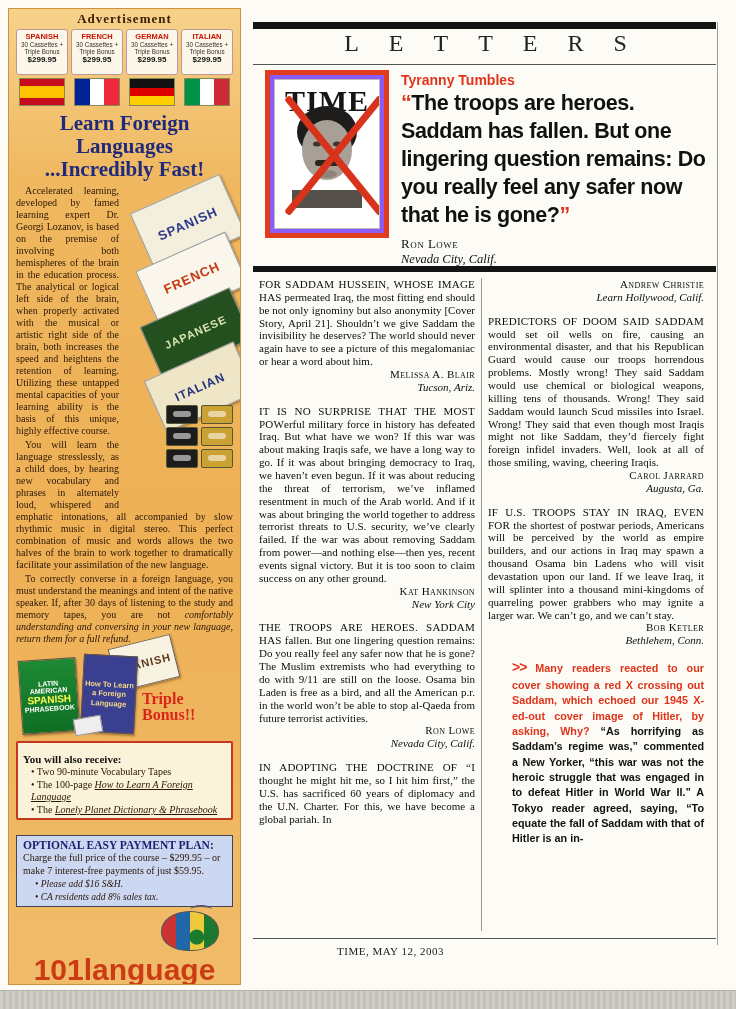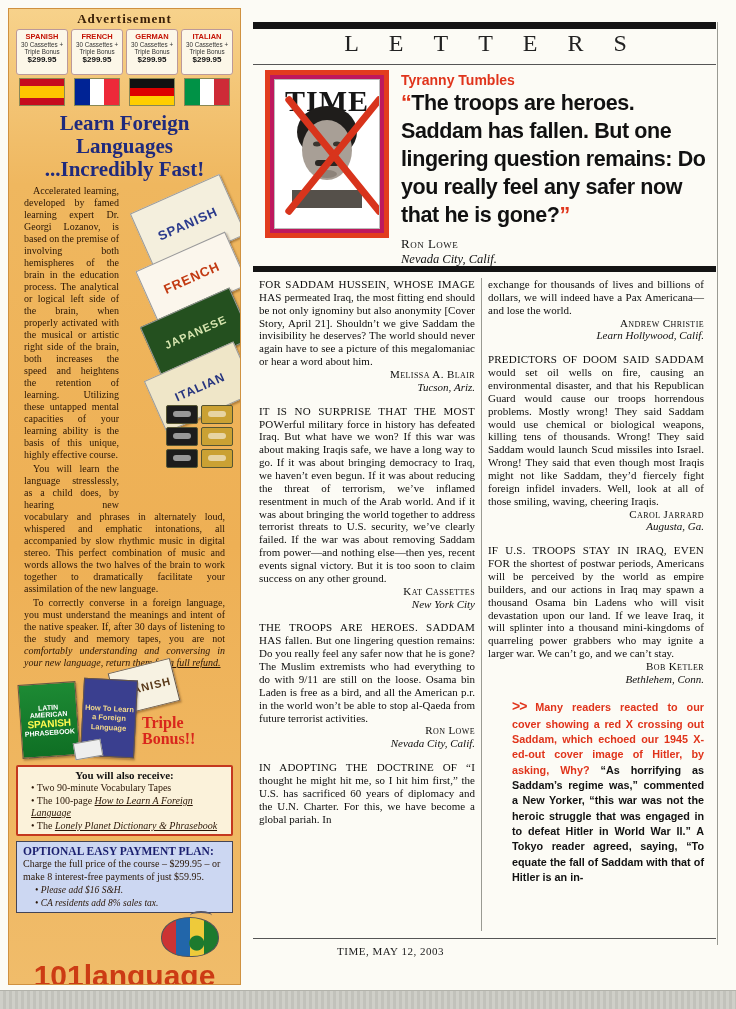--- a/index.html
+++ b/index.html
@@ -17,21 +17,21 @@
   .p-name{color:#c41304;font-weight:bold;font-size:7.5px;font-family:"Liberation Sans",sans-serif;}
   .p-det{font-size:6.3px;color:#333;font-family:"Liberation Sans",sans-serif;line-height:1.15;}
   .p-price{font-size:8px;font-weight:bold;color:#111;font-family:"Liberation Sans",sans-serif;text-align:center;}
   .flag{width:44px;height:26px;margin-top:3px;border:1px solid #885;}
   .flag-es{background:linear-gradient(180deg,#c60b1e 25%,#ffc400 25%,#ffc400 75%,#c60b1e 75%);}
   .flag-fr{background:linear-gradient(90deg,#002395 33%,#fff 33%,#fff 66%,#ed2939 66%);}
   .flag-de{background:linear-gradient(180deg,#111 33%,#dd0000 33%,#dd0000 66%,#ffce00 66%);}
   .flag-it{background:linear-gradient(90deg,#009246 33%,#fff 33%,#fff 66%,#ce2b37 66%);}
   .headline{text-align:center;color:#1f2a7d;font-weight:bold;font-size:21px;line-height:1.1;margin:6px 0 4px;}
   .ad-body{font-size:10px;line-height:1.2;text-align:justify;}
-  .ad-body p{margin:0 8px 2px;text-indent:9px;}
+  .ad-body p{margin:0 0 2px;text-indent:9px;}
   .collage{float:right;width:110px;height:318px;margin:2px 0 2px 4px;position:relative;}
   .cbox{position:absolute;border:1px solid #999;display:flex;align-items:center;justify-content:center;
         font-family:"Liberation Sans",sans-serif;font-weight:bold;letter-spacing:1px;box-shadow:1px 2px 2px rgba(60,30,0,.35);}
   .cb1{width:96px;height:64px;left:16px;top:4px;transform:rotate(-24deg);background:#f4efdd;color:#2a3a8c;font-size:13px;}
   .cb2{width:96px;height:56px;left:20px;top:62px;transform:rotate(-24deg);background:#fbf6ec;color:#c23a12;font-size:13px;}
   .cb3{width:96px;height:54px;left:24px;top:118px;transform:rotate(-24deg);background:#24501f;color:#d8e6b0;font-size:11px;}
   .cb4{width:96px;height:54px;left:28px;top:172px;transform:rotate(-24deg);background:#efe6c8;color:#27357f;font-size:12px;}
   .cass-col{position:absolute;right:0;top:218px;display:flex;gap:3px;}
   .cass-stack{display:flex;flex-direction:column;gap:3px;}
   .cass{width:30px;height:17px;border-radius:2px;border:1px solid #553;position:relative;}
@@ -41,25 +41,25 @@
   .books-row{clear:both;position:relative;height:92px;margin-top:2px;}
   .bk{position:absolute;border:1px solid #654;display:flex;flex-direction:column;align-items:center;justify-content:center;text-align:center;
       font-family:"Liberation Sans",sans-serif;font-weight:bold;box-shadow:1px 2px 2px rgba(60,30,0,.35);}
   .bk-green{left:4px;top:12px;width:56px;height:72px;background:linear-gradient(180deg,#1d8a34,#0f6f24);color:#fff;font-size:7px;transform:rotate(-4deg);}
   .bk-green .big{font-size:10px;color:#fffa4f;}
   .bk-blue{left:66px;top:8px;width:52px;height:76px;background:#3a3f8f;color:#f3d98a;font-size:7.5px;transform:rotate(3deg);line-height:1.25;}
   .bk-spiral{left:96px;top:-6px;width:62px;height:42px;background:#f7f2e2;color:#5a3a1a;font-size:11px;transform:rotate(-14deg);letter-spacing:1px;}
   .triple{position:absolute;left:126px;top:44px;color:#d9261c;font-weight:bold;font-size:16px;line-height:1.0;font-family:"Liberation Serif",serif;}
   .mini-cass{position:absolute;left:58px;top:70px;width:26px;height:15px;background:#eee;border:1px solid #888;transform:rotate(-10deg);}
   .receive-box{background:#fbf2da;border:2px solid #c4381f;border-radius:2px;padding:2px 5px;margin-top:2px;}
-  .receive-title{text-align:center;font-weight:bold;font-size:11px;color:#111;}
+  .receive-title{font-weight:bold;font-size:11px;color:#111;margin-top:8px;}
   .receive-box ul{margin:1px 0 0;padding-left:8px;list-style:none;font-size:10px;line-height:1.25;}
   .receive-box li:before{content:"• ";}
   .receive-box em{text-decoration:underline;}
-  .pay-box{background:#ccd7f2;border:1px solid #445;padding:3px 6px;margin-top:5px;}
+  .pay-box{background:#ccd7f2;border:1px solid #445;padding:3px 6px;margin-top:15px;}
   .pay-title{font-weight:bold;font-size:11.5px;color:#1a1f6e;}
   .pay-body{font-size:10px;line-height:1.25;margin-top:1px;}
   .pay-box ul{margin:1px 0 0;padding-left:12px;list-style:none;font-size:9.5px;font-style:italic;line-height:1.3;}
   .pay-box li:before{content:"• ";}
   .store-row{position:relative;height:42px;margin-top:4px;}
   .store-tag{font-family:"Liberation Sans",sans-serif;font-style:italic;font-size:13px;color:#222;line-height:1.2;padding-top:4px;}
   .mouse{position:absolute;right:14px;top:0px;width:56px;height:38px;border-radius:50% 50% 46% 46%;
          background:
            radial-gradient(circle at 62% 66%,#1c7a2e 0 7px,transparent 8px),
            linear-gradient(90deg,#c33 0 25%,#26a 25% 50%,#eeca3a 50% 75%,#1c7a2e 75%),
@@ -71,21 +71,21 @@
   .site{color:#23307f;font-family:"Liberation Sans",sans-serif;font-weight:bold;font-size:17px;text-align:center;letter-spacing:2px;}
 
   
   .letters{position:absolute;left:253px;top:8px;width:465px;height:975px;}
   .edge{position:absolute;right:0;top:14px;bottom:38px;width:1px;background:#9a9a92;}
   .topbar{position:absolute;left:0;right:2px;top:14px;height:7px;background:#141414;}
   .letters-title{position:absolute;left:0;right:0;top:22px;margin:0;text-align:center;font-weight:normal;
                  font-size:24px;letter-spacing:30px;text-indent:30px;color:#222;font-family:"Liberation Serif",serif;}
   .thin-rule{position:absolute;left:0;right:2px;top:56px;height:1px;background:#555;}
   .feature{position:absolute;left:12px;right:6px;top:62px;height:190px;display:flex;}
-  .cover{width:124px;height:168px;background:#be185d;border:5px solid #e23c1e;box-sizing:border-box;position:relative;flex:none;padding:4px;}
+  .cover{width:124px;height:168px;background:#8b5cf6;border:5px solid #e23c1e;box-sizing:border-box;position:relative;flex:none;padding:4px;}
   .cover-inner{position:absolute;inset:4px;background:#fff;border:1px solid #bbb;overflow:hidden;}
   .masthead{text-align:center;font-weight:bold;font-size:30px;letter-spacing:1px;color:#161616;line-height:1.0;margin-top:6px;font-family:"Liberation Serif",serif;}
   .face{position:absolute;left:50%;top:18px;transform:translateX(-50%);}
   .xline{position:absolute;left:-16px;top:72px;width:150px;height:7px;background:#d8341c;border-radius:3px;}
   .x1{transform:rotate(51deg);}
   .x2{transform:rotate(-51deg);}
   .feature-text{padding-left:12px;padding-top:0px;}
   .topic{color:#e0341b;font-family:"Liberation Sans",sans-serif;font-weight:bold;font-size:14px;margin-top:2px;}
   .quote{color:#111;font-family:"Liberation Sans",sans-serif;font-weight:800;font-size:21.5px;line-height:1.3;letter-spacing:-.4px;margin-top:2px;}
   .qmark{color:#e0341b;font-weight:900;}
@@ -171,21 +171,21 @@
           </div>
           <div class="cass-stack">
             <div class="cass cass-g"></div>
             <div class="cass cass-g"></div>
             <div class="cass cass-g"></div>
           </div>
         </div>
       </div>
       <p>Accelerated learning, developed by famed learning expert Dr. Georgi Lozanov, is based on the premise of involving both hemispheres of the brain in the education process. The analytical or logical left side of the brain, when properly activated with the musical or artistic right side of the brain, both increases the speed and heightens the retention of learning. Utilizing these untapped mental capacities of your learning ability is the basis of this unique, highly effective course.</p>
       <p>You will learn the language stresslessly, as a child does, by hearing new vocabulary and phrases in alternately loud, whispered and emphatic intonations, all accompanied by slow rhythmic music in digital stereo. This perfect combination of music and words allows the two halves of the brain to work together to dramatically facilitate your assimilation of the new language.</p>
-      <p><span>To correctly converse in a foreign language, you must understand the meanings and intent of the native speaker. If, after 30 days of listening to the study and memory tapes, you are not </span><em>comfortably understanding and conversing in your new language, return them for </em><em style="text-decoration:underline">a full refund.</em></p>
+      <p><span>To correctly converse in a foreign language, you must understand the meanings and intent of the native speaker. If, after 30 days of listening to the study and memory tapes, you are not </span><em>comfortably understanding and conversing in your new language, return them for </em><em style="">a full refund.</em></p>
     </div>
 
     <div class="books-row">
       <div class="bk bk-spiral">SPANISH</div>
       <div class="bk bk-green">
         <div>LATIN AMERICAN</div>
         <div class="big">SPANISH</div>
         <div>PHRASEBOOK</div>
       </div>
       <div class="bk bk-blue">How To Learn a Foreign Language</div>
@@ -200,21 +200,21 @@
       <div class="receive-title">You will also receive:</div>
       <ul>
         <li><span>Two 90-minute Vocabulary Tapes</span><em></em></li>
         <li><span>The 100-page </span><em>How to Learn A Foreign Language</em></li>
         <li><span>The </span><em>Lonely Planet Dictionary &amp; Phrasebook</em></li>
       </ul>
     </div>
 
     <div class="pay-box">
       <div class="pay-title">OPTIONAL EASY PAYMENT PLAN:</div>
-      <div class="pay-body">Charge the full price of the course – $299.95 – or make 8 interest-free payments of just $59.95.</div>
+      <div class="pay-body">Charge the full price of the course – $299.95 – or make 7 interest-free payments of just $59.95.</div>
       <ul>
         <li>Please add $16 S&amp;H.</li>
         <li>CA residents add 8% sales tax.</li>
       </ul>
     </div>
 
     <div class="store-row">
       <div class="mouse"></div>
     </div>
 
@@ -262,41 +262,40 @@
         <div class="letter">
           <span class="lead">FOR SADDAM HUSSEIN, WHOSE IMAGE HAS</span><span> permeated Iraq, the most fitting end should be not only ignominy but also anonymity [Cover Story, April 21]. Shouldn’t we give Saddam the invisibility he deserves? The world should never again have to see a picture of this megalomaniac or hear a word about him.</span>
           <div class="sig">
               <div class="name">Melissa A. Blair</div>
               <div class="loc">Tucson, Ariz.</div>
             </div>
         </div>
         <div class="letter">
           <span class="lead">IT IS NO SURPRISE THAT THE MOST POW</span><span>erful military force in history has defeated Iraq. But what have we won? If this war was about making Iraqis safe, we have a long way to go. If it was about bringing democracy to Iraq, we haven’t even begun. If it was about reducing the threat of terrorism, we’ve inflamed resentment in much of the Arab world. And if it was about bringing the world together to address terrorist threats to U.S. security, we’ve clearly failed. If the war was about removing Saddam from power—and nothing else—then yes, recent events signal victory. But it is too soon to claim success on any other ground.</span>
           <div class="sig">
-              <div class="name">Kat Cassettes</div>
+              <div class="name">Kat Hankinson</div>
               <div class="loc">New York City</div>
             </div>
         </div>
         <div class="letter">
           <span class="lead">THE TROOPS ARE HEROES. SADDAM HAS</span><span> fallen. But one lingering question remains: Do you really feel any safer now that he is gone? The Muslim extremists who had everything to do with 9/11 are still on the loose. Osama bin Laden is free as a bird, and all the American p.r. in the world won’t be able to stop al-Qaeda from future terrorist activities.</span>
           <div class="sig">
               <div class="name">Ron Lowe</div>
               <div class="loc">Nevada City, Calif.</div>
             </div>
         </div>
         <div class="letter">
           <span class="lead">IN ADOPTING THE DOCTRINE OF “I</span><span> thought he might hit me, so I hit him first,” the U.S. has sacrificed 60 years of diplomacy and the U.N. Charter. For this, we have become a global pariah. In</span>
         </div>
       </div>
 
       <div class="col-div"></div>
 
       <div class="col">
         <div class="letter">
-          <span>exchange for thousands of lives and billions of dollars, we will indeed have a Pax Americana—and lose the world.</span>
           <div class="sig">
               <div class="name">Andrew Christie</div>
               <div class="loc">Learn Hollywood, Calif.</div>
             </div>
         </div>
         <div class="letter">
           <span class="lead">PREDICTORS OF DOOM SAID SADDAM</span><span> would set oil wells on fire, causing an environmental disaster, and that his Republican Guard would cause our troops horrendous problems. Mostly wrong! They said Saddam would use chemical or biological weapons, killing tens of thousands. Wrong! They said Saddam would launch Scud missiles into Israel. Wrong! They said that even though most Iraqis might not like Saddam, they’d fiercely fight foreign infidel invaders. Well, look at all of those smiling, waving, cheering Iraqis.</span>
           <div class="sig">
               <div class="name">Carol Jarrard</div>
               <div class="loc">Augusta, Ga.</div>

